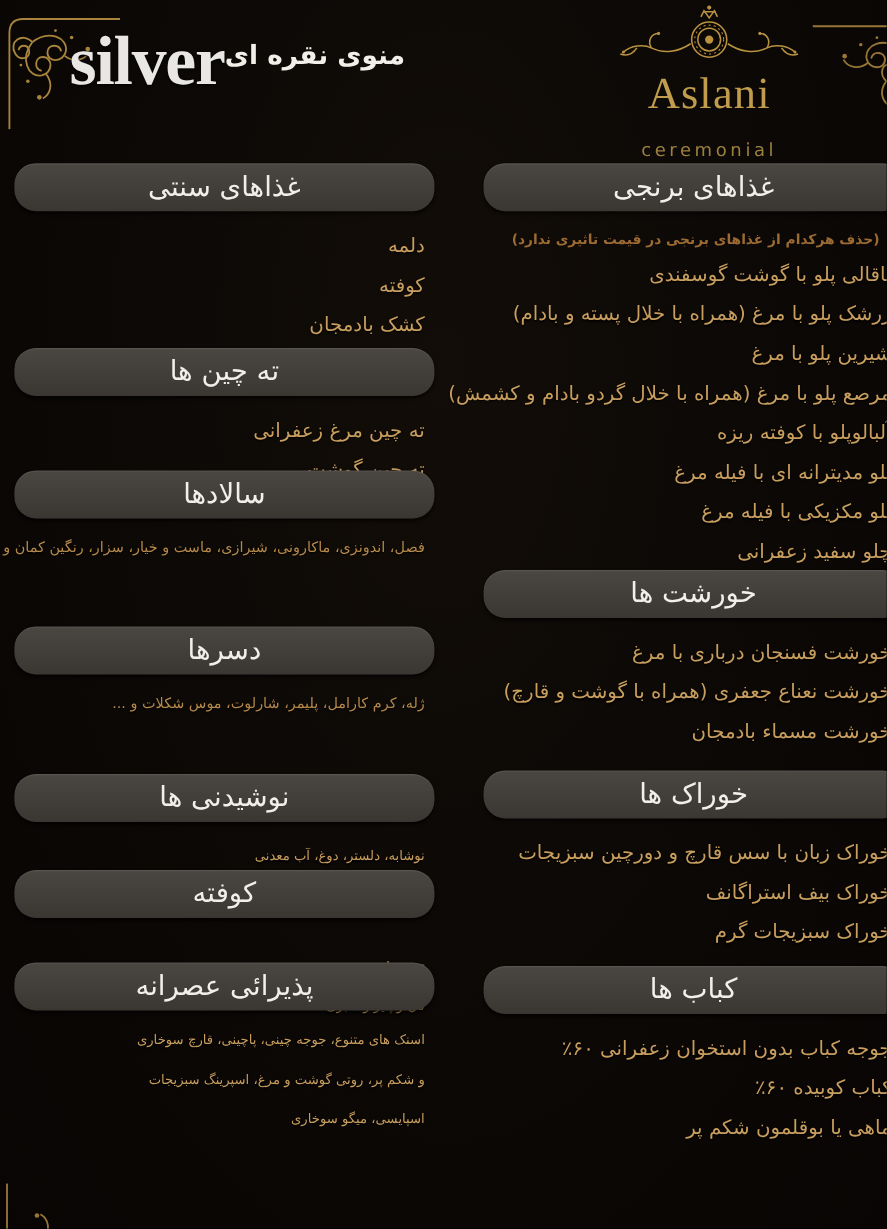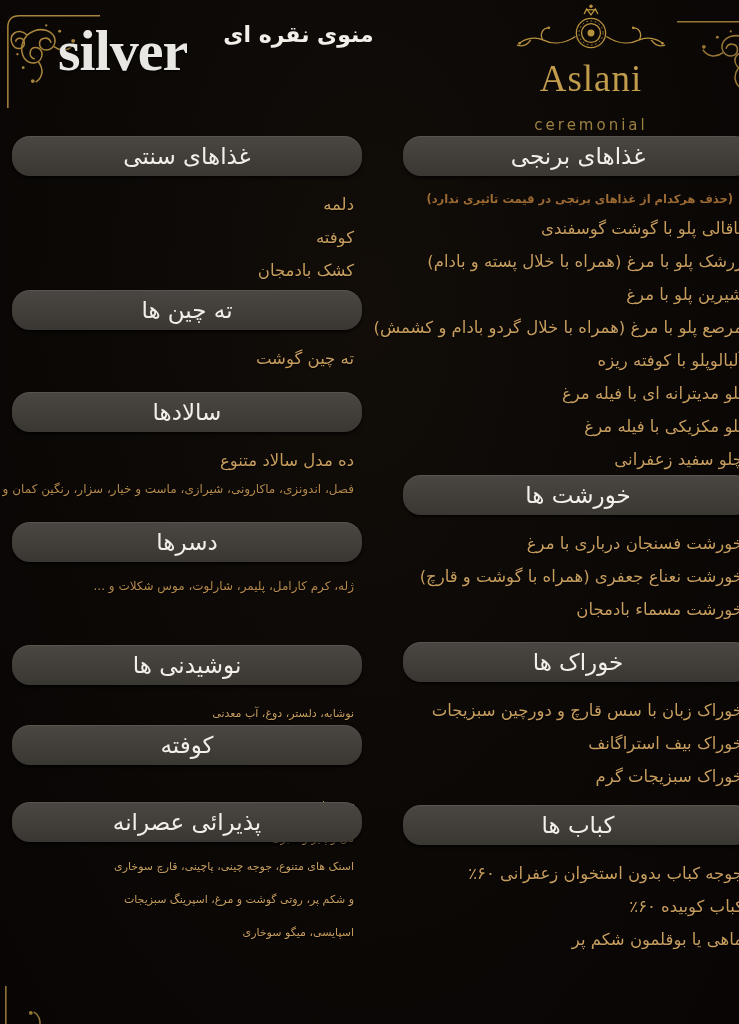--- a/index.html
+++ b/index.html
@@ -2,29 +2,29 @@
 <html lang="fa"><head>
 <meta charset="utf-8">
 <style>
   html,body{margin:0;padding:0;background:#000;}
   .page{
     position:relative;width:739px;height:1024px;overflow:hidden;
     background:radial-gradient(ellipse at 50% 30%, #120d08 0%, #0b0806 55%, #080504 100%);
     font-family:"DejaVu Sans", sans-serif;
   }
   
-  .title-wrap{position:absolute;left:58px;top:22px;display:flex;align-items:flex-start;direction:ltr;}
+  .title-wrap{position:absolute;left:58px;top:22px;display:flex;align-items:center;direction:ltr;}
   .title-latin{
     font-family:"Liberation Serif","DejaVu Serif",serif;font-weight:bold;
     font-size:58px;color:#e9e7e4;line-height:1;letter-spacing:-1px;
     text-shadow:0 1px 2px #000;
   }
   .title-persian{
     color:#f2efe9;font-weight:bold;font-size:22px;direction:rtl;
-    padding:0 4px 10px 0;white-space:nowrap;margin-left:36px;
+    padding:0 4px 10px 0;white-space:nowrap;
   }
   .brand{position:absolute;right:48px;top:2px;width:200px;text-align:center;}
   .brand-name{
     font-family:"Liberation Serif","DejaVu Serif",serif;
     color:#c19c4c;font-size:37px;line-height:1;letter-spacing:1px;margin-top:-4px;
   }
   .brand-sub{color:#9c8040;font-size:15px;letter-spacing:3px;margin-top:19px;}
   .emblem{display:block;margin:0 auto;}
   .orn{position:absolute;pointer-events:none;}
   .orn-tl{left:4px;top:12px;}
@@ -135,25 +135,25 @@
 
   <div class="col col-left" id="col-left">
       <section class="menu-section L0">
         <div class="sec-header">غذاهای سنتی</div>
         <div class="item">دلمه</div>
         <div class="item">کوفته</div>
         <div class="item">کشک بادمجان</div>
       </section>
       <section class="menu-section L1">
         <div class="sec-header">ته چین ها</div>
+        <div class="item">ته چین مرغ زعفرانی</div>
         <div class="item">ته چین گوشت</div>
       </section>
       <section class="menu-section L2">
         <div class="sec-header">سالادها</div>
-        <div class="item">ده مدل سالاد متنوع</div>
         <div class="item small">فصل، اندونزی، ماکارونی، شیرازی، ماست و خیار، سزار، رنگین کمان و ...</div>
       </section>
       <section class="menu-section L3">
         <div class="sec-header">دسرها</div>
         <div class="item small">ژله، کرم کارامل، پلیمر، شارلوت، موس شکلات و ...</div>
       </section>
       <section class="menu-section L4">
         <div class="sec-header">نوشیدنی ها</div>
         <div class="item medium">نوشابه، دلستر، دوغ، آب معدنی</div>
       </section>

